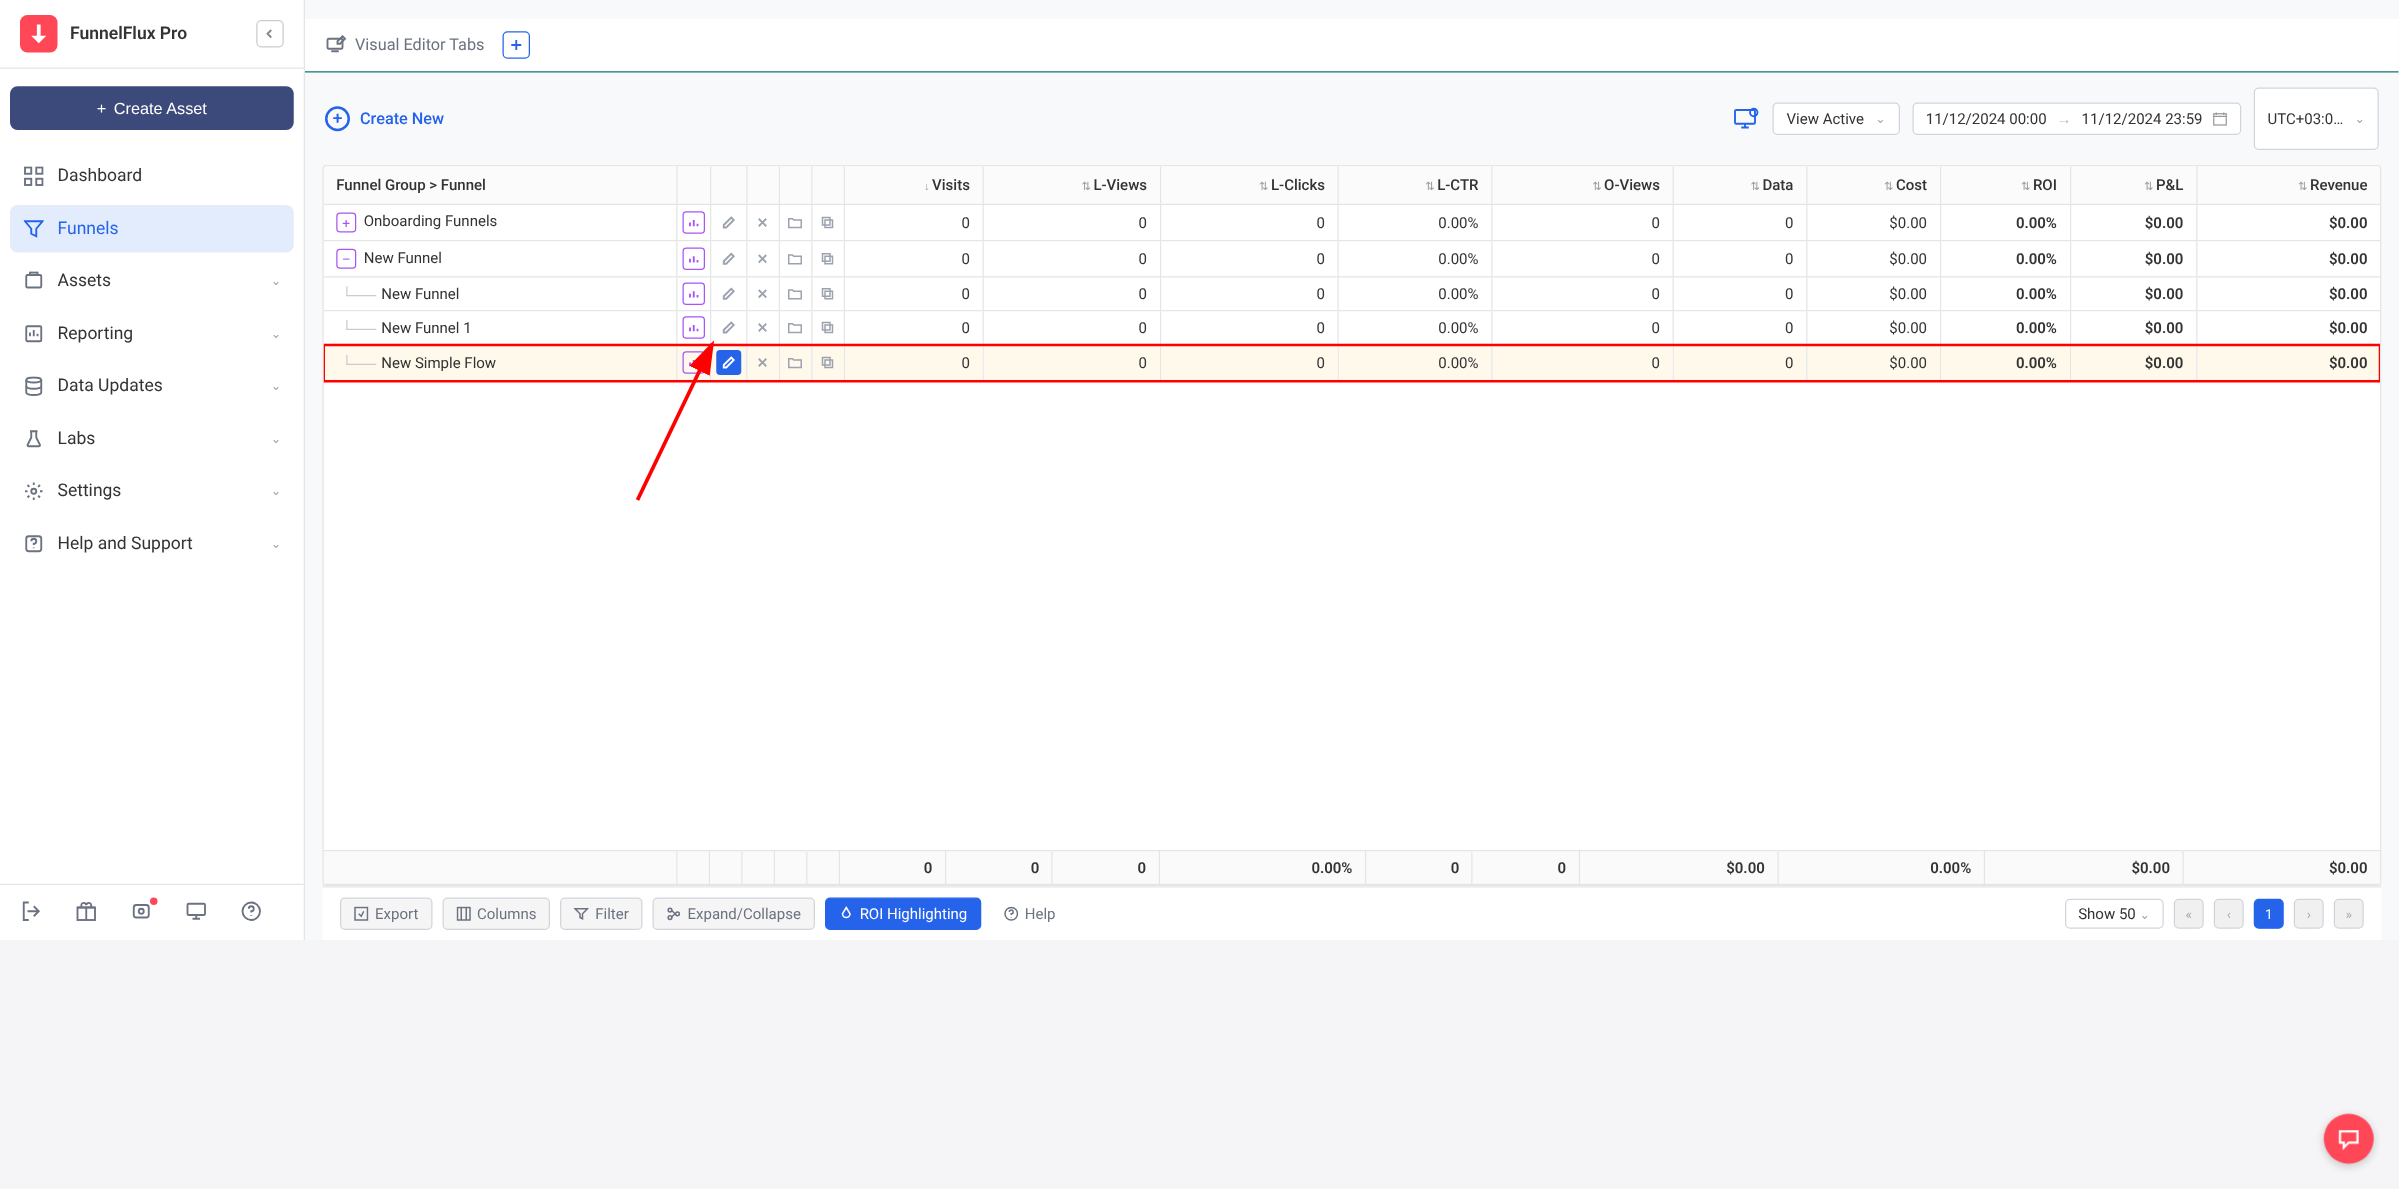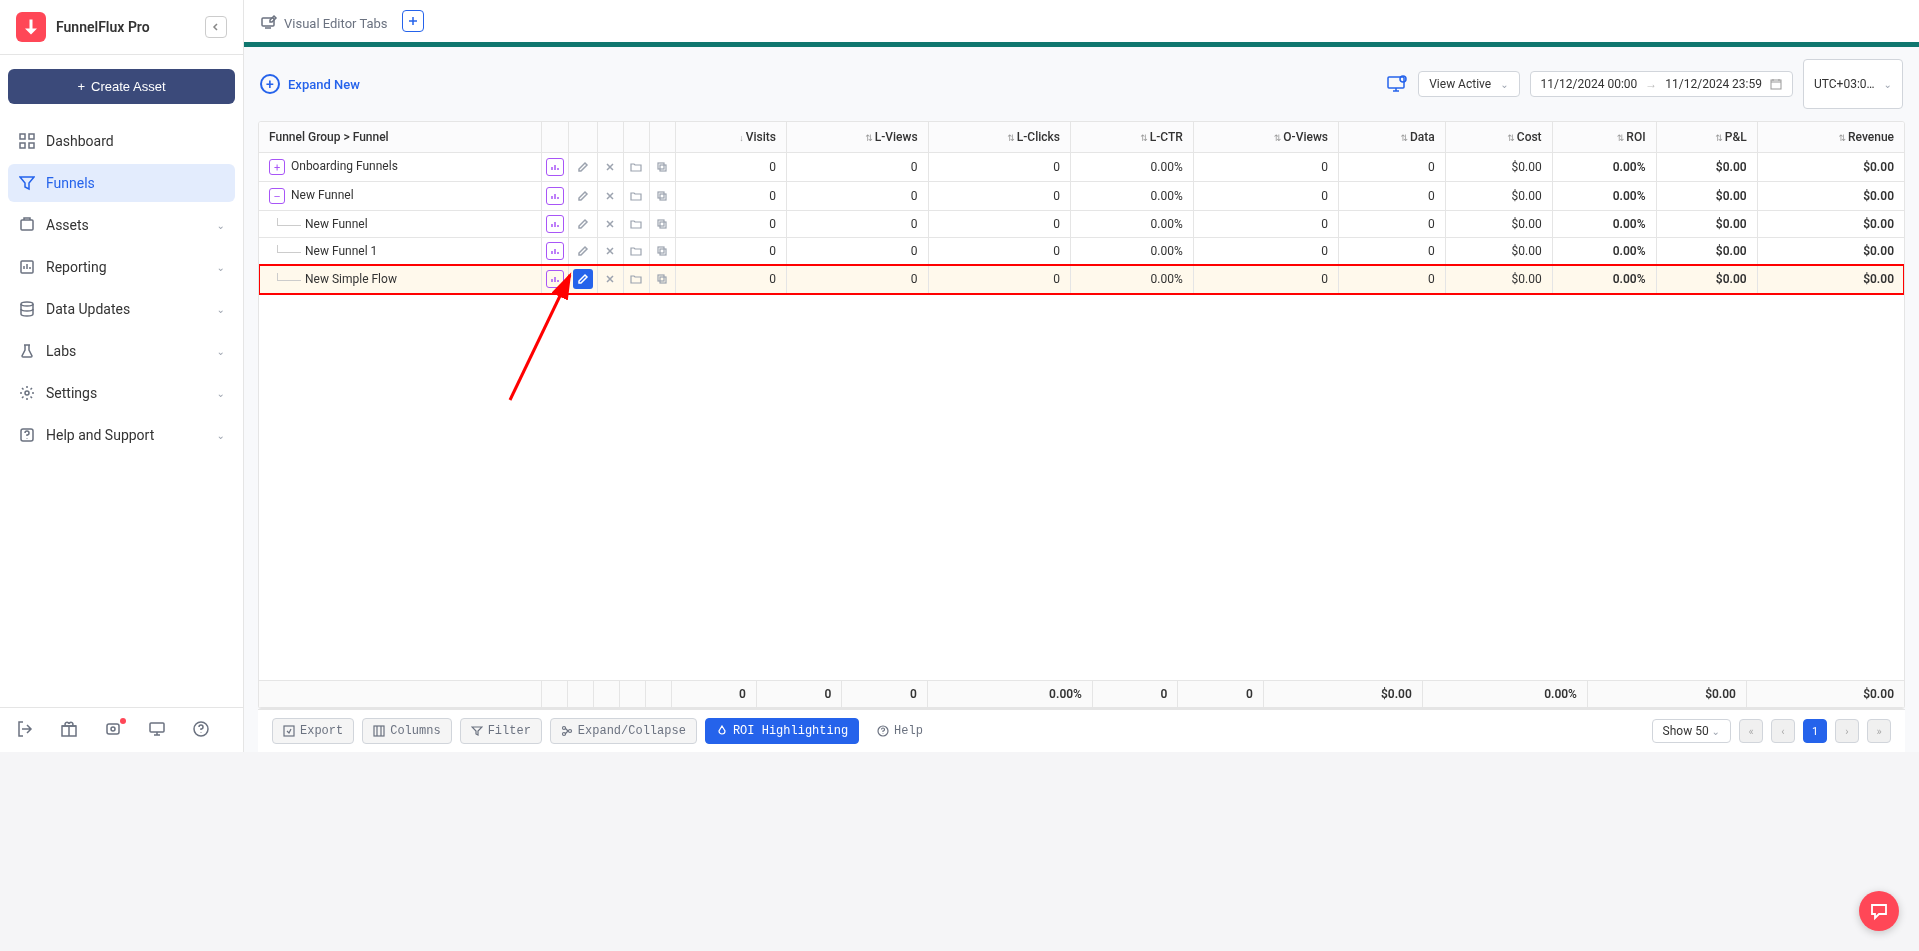--- a/index.html
+++ b/index.html
@@ -25,21 +25,21 @@
 .nav-label { flex: 1; font-size: 14px; }
 .nav-chevron { color: #9ca3af; }
 
 .sidebar-footer { border-top: 1px solid #e5e5e5; padding: 12px 16px; display: flex; gap: 24px; }
 .sidebar-footer-icon { width: 20px; height: 20px; color: #6b7280; cursor: pointer; position: relative; }
 .badge-dot { width: 6px; height: 6px; background: #ff4757; border-radius: 50%; position: absolute; top: -2px; right: -2px; }
 
 
 .main { flex: 1; display: flex; flex-direction: column; background: #f8f9fb; }
 
-.topbar { display: flex; align-items: flex-end; padding: 10px 16px; background: #fff; border-bottom: 5px solid #0f766e; gap: 14px; }
+.topbar { display: flex; align-items: center; padding: 10px 16px; background: #fff; border-bottom: 1px solid #0f766e; gap: 14px; margin-top: 15px; }
 .topbar-item { display: flex; align-items: center; gap: 6px; color: #6b7280; font-size: 13px; }
 .topbar-addtab { width: 22px; height: 22px; border: 1.5px solid #2563eb; border-radius: 4px; display: flex; align-items: center; justify-content: center; cursor: pointer; color: #2563eb; }
 
 .toolbar { display: flex; align-items: center; padding: 12px 16px; gap: 10px; }
 .create-new { display: flex; align-items: center; gap: 8px; color: #2563eb; font-weight: 500; cursor: pointer; }
 .create-new .plus-circle { width: 20px; height: 20px; border: 2px solid #2563eb; border-radius: 50%; display: flex; align-items: center; justify-content: center; font-size: 14px; }
 .toolbar-spacer { flex: 1; }
 .monitor-icon { width: 22px; height: 22px; color: #2563eb; cursor: pointer; }
 .view-select { padding: 5px 10px; border: 1px solid #d1d5db; border-radius: 4px; background: #fff; font-size: 12px; cursor: pointer; display: flex; align-items: center; gap: 9px; }
 .date-range { padding: 5px 10px; border: 1px solid #d1d5db; border-radius: 4px; background: #fff; font-size: 12px; display: flex; align-items: center; gap: 8px; }
@@ -63,21 +63,21 @@
 .sort-indicator { font-size: 9px; color: #999; margin-right: 2px; }
 .bold-cell { font-weight: 600; }
 
 .table-body-spacer { flex: 1; }
 
 .totals-row { border-top: 1px solid #e5e5e5; }
 .totals-row td { font-weight: 600; background: #fafafa; }
 
 
 .footer-bar { display: flex; align-items: center; padding: 8px 14px 8px 14px; gap: 8px; border-top: 1px solid #e5e5e5; background: #fff; margin: 0 14px 0 14px; }
-.footer-btn { padding: 5px 10px; border: 1px solid #d1d5db; border-radius: 4px; background: #f5f5f5; font-size: 12px; cursor: pointer; display: flex; align-items: center; gap: 5px; color: #6b7280; font-family: Liberation Mono, monospace; }
+.footer-btn { padding: 5px 10px; border: 1px solid #d1d5db; border-radius: 4px; background: #f5f5f5; font-size: 12px; cursor: pointer; display: flex; align-items: center; gap: 5px; color: #6b7280; }
 .footer-btn.active { background: #2563eb; color: #fff; border-color: #2563eb; }
 .footer-spacer { flex: 1; }
 .page-size { padding: 4px 10px; border: 1px solid #d1d5db; border-radius: 4px; font-size: 12px; }
 .pager-btn { width: 24px; height: 24px; border: 1px solid #d1d5db; border-radius: 4px; display: flex; align-items: center; justify-content: center; background: #f0f0f0; color: #aaa; cursor: pointer; font-size: 11px; }
 .pager-btn.active { background: #2563eb; color: #fff; border-color: #2563eb; }
 
 
 .annotation-arrow { position: absolute; left: 500px; top: 260px; z-index: 10; pointer-events: none; }
 
 
@@ -224,21 +224,21 @@
       <div class="topbar-addtab">
         <svg width="12" height="12" viewBox="0 0 12 12" fill="none" stroke="currentColor" stroke-width="1.5">
             <path d="M6 2 L6 10 M2 6 L10 6"></path>
           </svg>
       </div>
     </div>
 
     <div class="toolbar">
       <div class="create-new">
         <span class="plus-circle">+</span>
-        <span>Expand New</span>
+        <span>Create New</span>
       </div>
       <div class="toolbar-spacer"></div>
       <div class="monitor-icon">
         <svg width="22" height="22" viewBox="0 0 22 22" fill="none" stroke="currentColor" stroke-width="1.5">
             <rect x="2" y="4" width="16" height="11" rx="1"></rect>
             <path d="M7 18 L13 18 M10 15 L10 18"></path>
             <circle cx="17" cy="6" r="3"></circle>
           </svg>
       </div>
       <div class="view-select">

